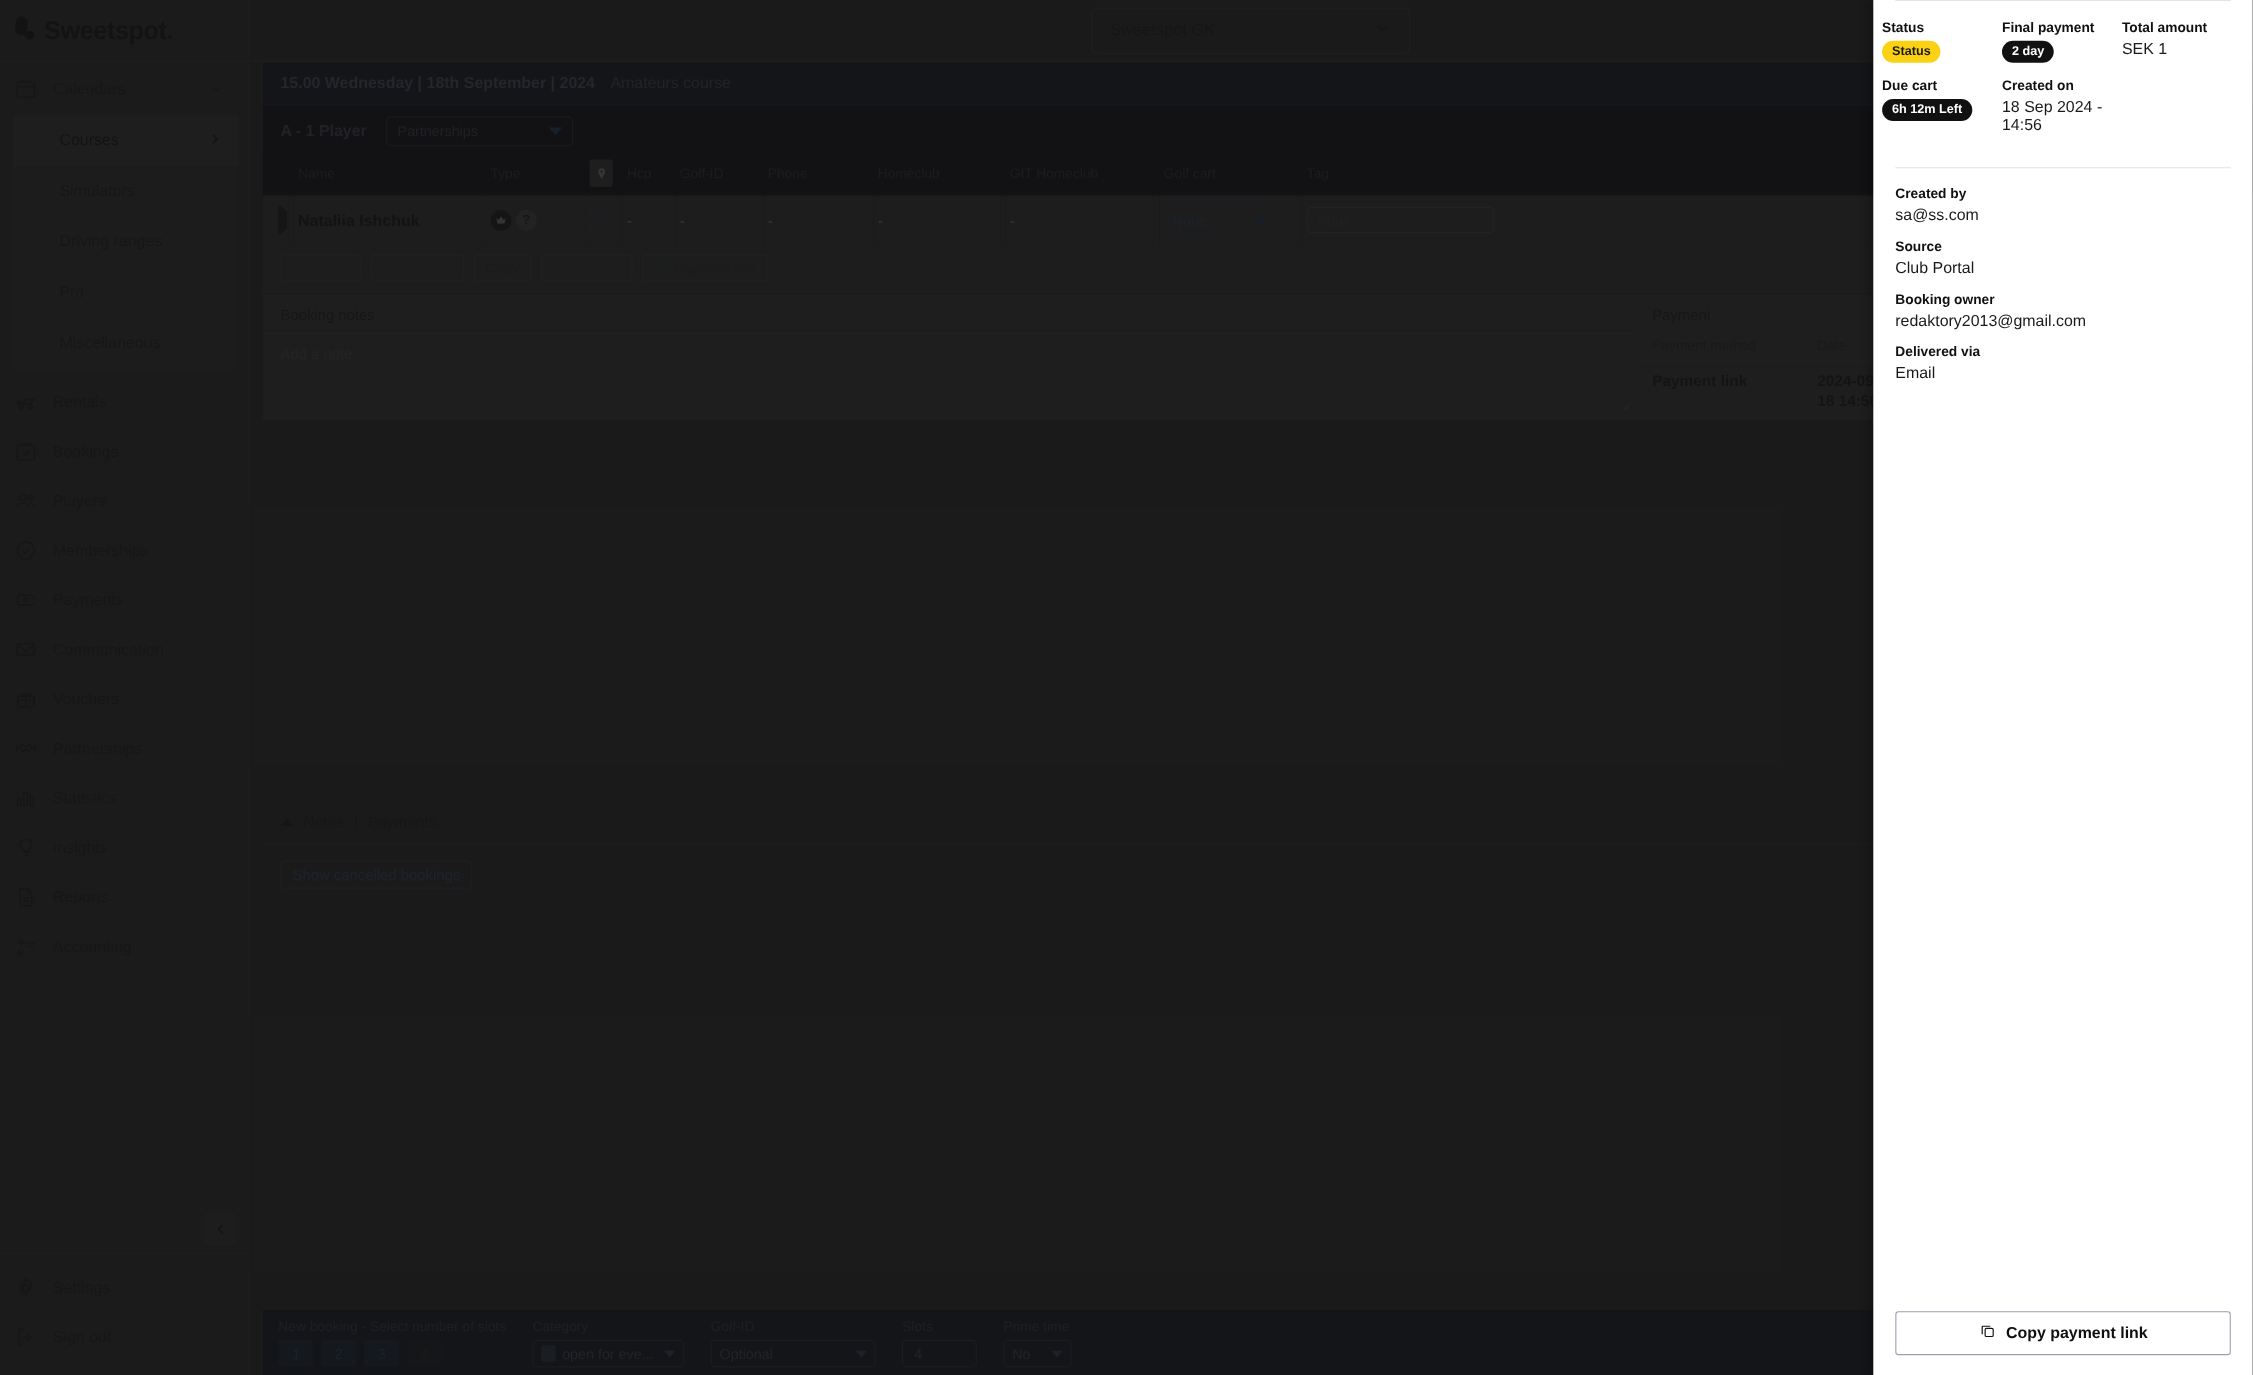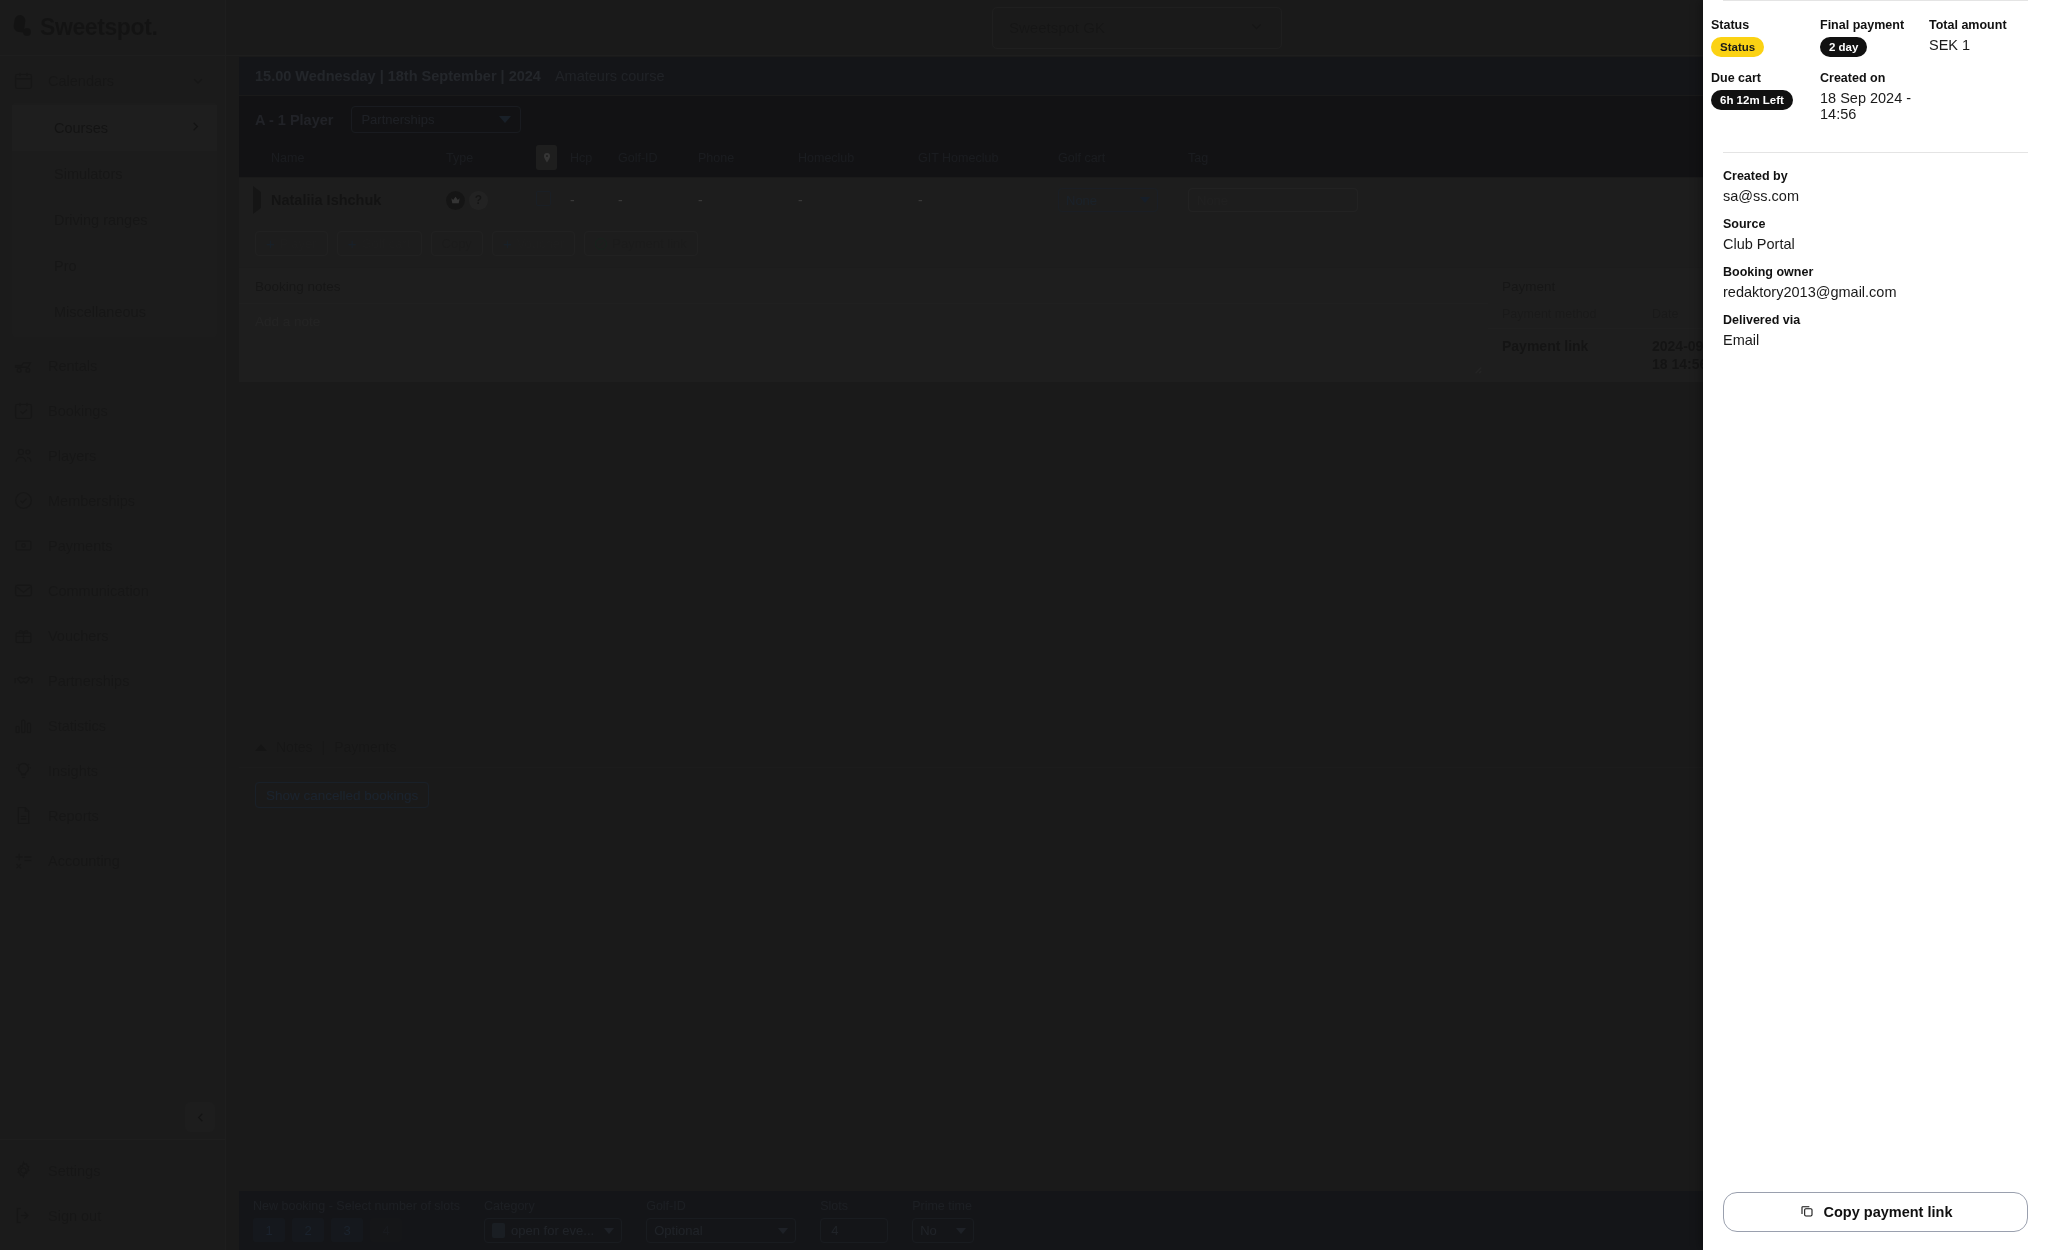--- a/index.html
+++ b/index.html
@@ -294,21 +294,21 @@
     border-radius: 11px; font-size: 11.5px; font-weight: 700;
   }
   .pill.yellow { background: #fbd213; color: #1a1a1a; }
   .pill.dark { background: #111; color: #fff; }
 
   #drawer-lower { padding: 16px 20px 0 20px; }
   #drawer-lower .fld { margin-bottom: 13px; }
 
   #drawer-foot { margin-top: auto; padding: 0 20px 18px 20px; }
   #copy-link-btn {
-    width: 100%; height: 40px; border: 1px solid #9aa0ae; border-radius: 14px;
+    width: 100%; height: 40px; border: 1px solid #9aa0ae; border-radius: 3px;
     background: #fff; display: flex; align-items: center; justify-content: center;
     gap: 9px; font-size: 14.5px; font-weight: 700; color: #101010; cursor: pointer;
   }
   #copy-link-btn svg { width: 16px; height: 16px; stroke: #101010; fill: none; stroke-width: 1.6; }
 </style>
 </head>
 <body>
 
 <div id="app">
 

